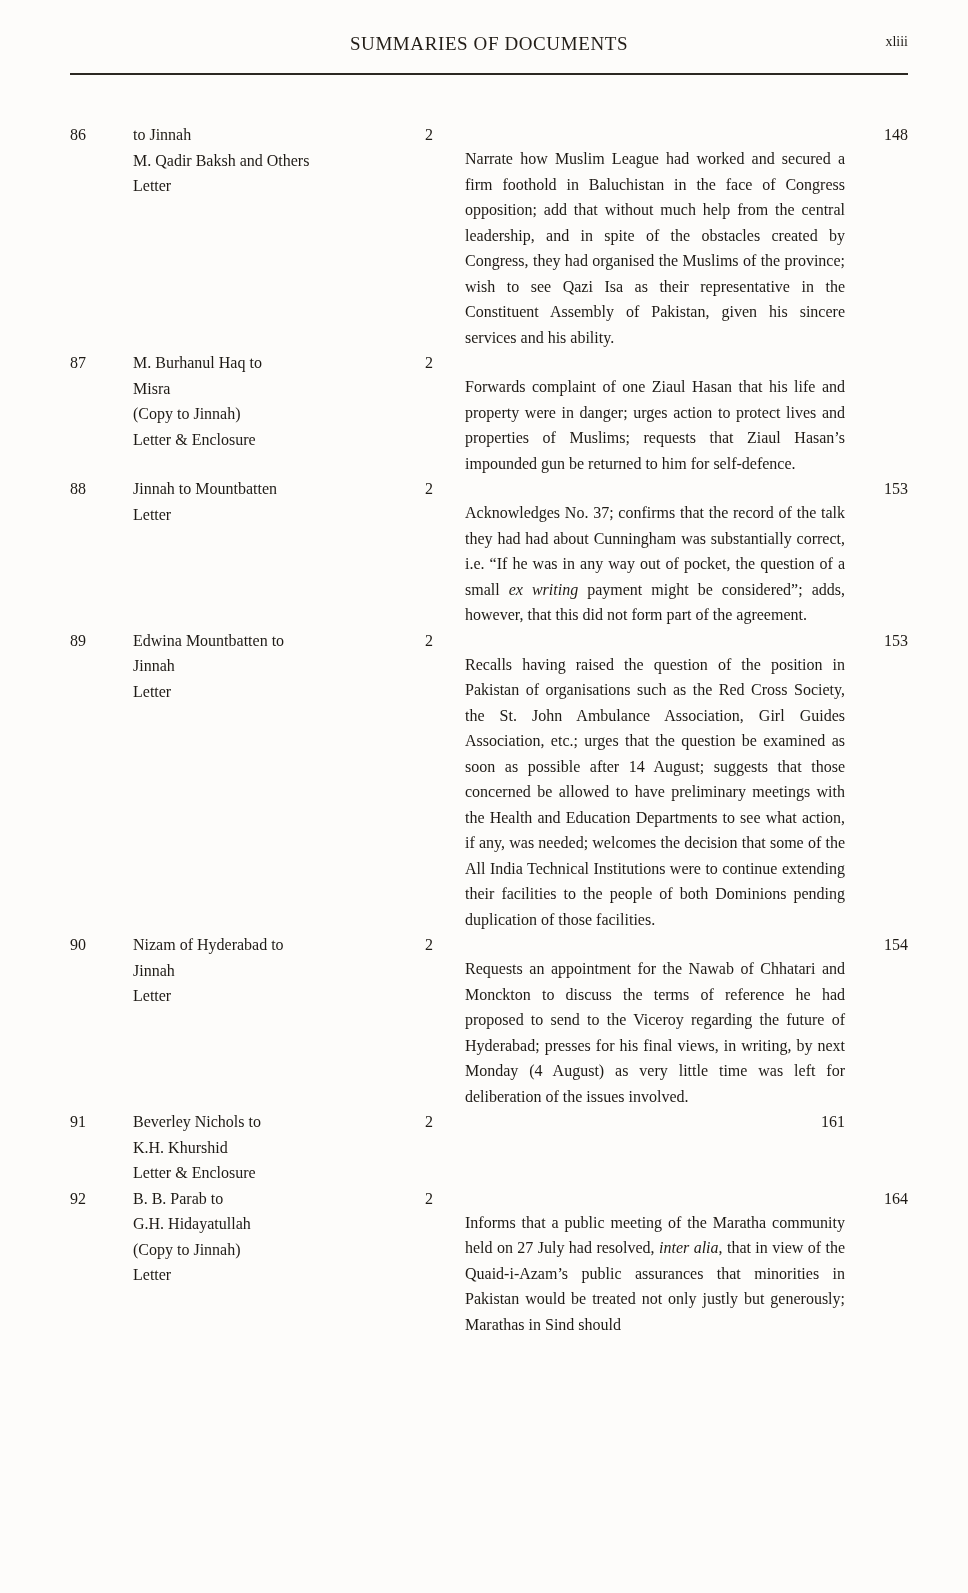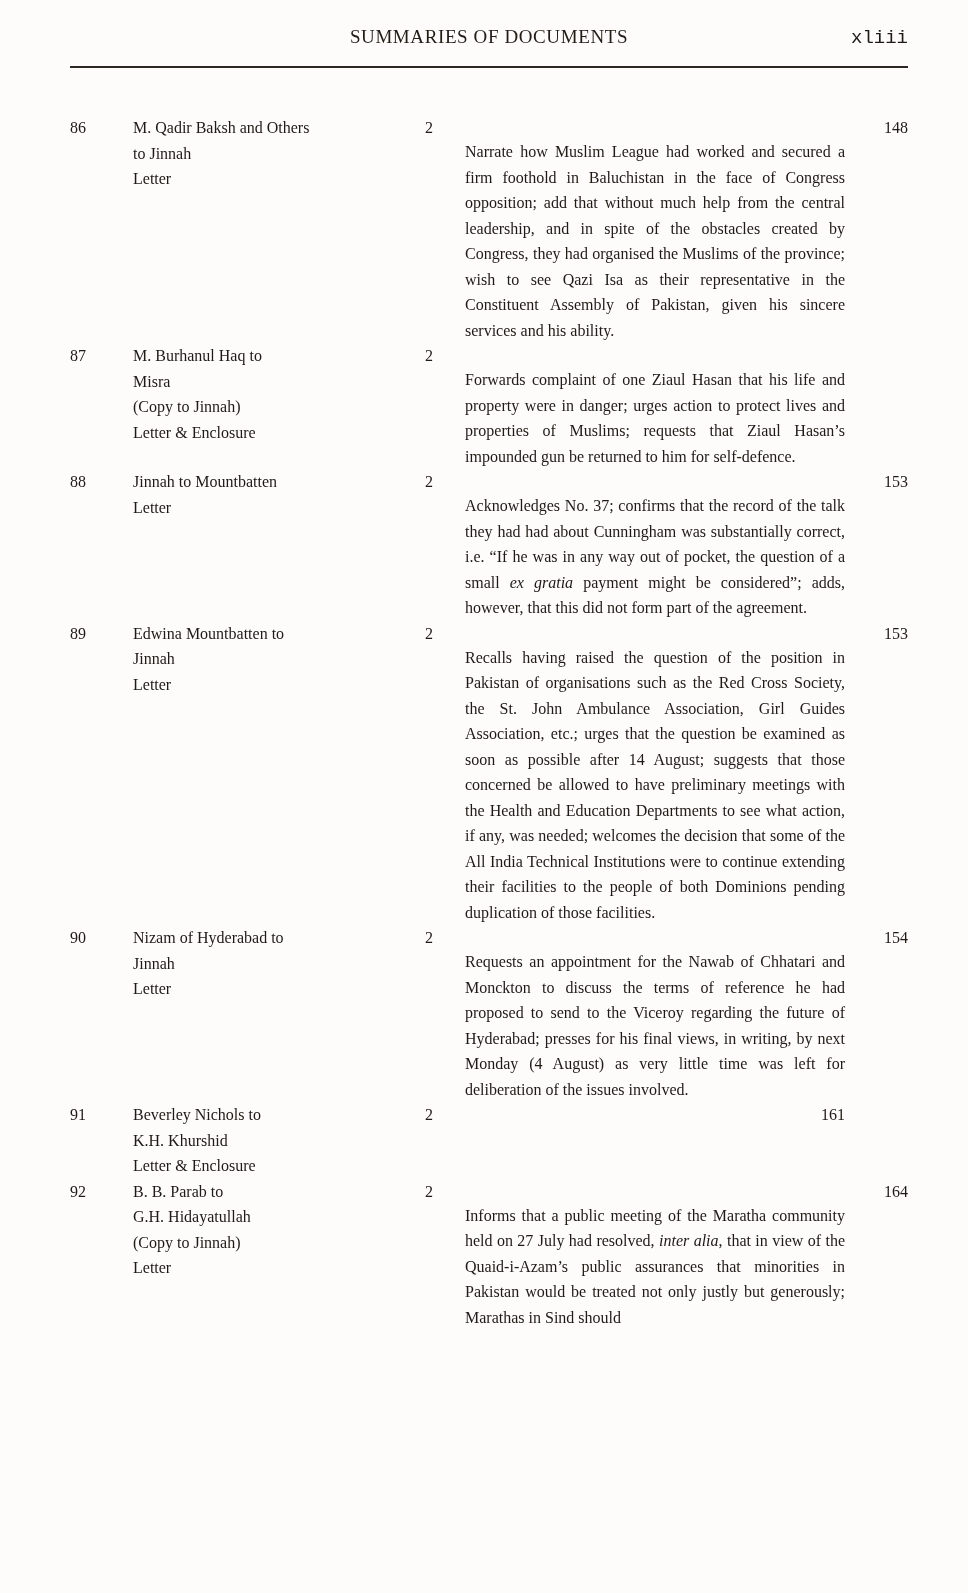--- a/index.html
+++ b/index.html
@@ -5,34 +5,33 @@
   * { margin: 0; padding: 0; box-sizing: border-box; }
   html, body { width: 968px; height: 1593px; }
   body { background: #fdfcfa; }
   .page {
     width: 968px; height: 1593px;
     background: #fdfcfa;
     color: #1e1a15;
     font-family: "Liberation Serif", "DejaVu Serif", serif;
     position: relative;
     overflow: hidden;
-    padding: 26px 60px 0 70px;
+    padding: 33px 60px 0 70px;
   }
   .page-header { position: relative; height: 27px; }
   .running-title {
     position: absolute; left: 0; right: 0;
     text-align: center;
     font-size: 19px;
     letter-spacing: 0.6px;
     color: #221d17;
   }
   .folio {
     position: absolute; right: 0; top: 1px;
-    font-size: 19px;
-    font-family: Liberation Mono, monospace;
+    font-size: 14px;
   }
   .header-rule {
     border: none;
     border-top: 2.5px solid #2c2822;
     margin-top: 13px;
   }
   .entries { margin-top: 47px; }
   .entry {
     display: grid;
     grid-template-columns: 63px 292px 40px 380px 1fr;
@@ -55,22 +54,22 @@
 <div class="page">
   <div class="page-header">
     <div class="running-title">SUMMARIES OF DOCUMENTS</div>
     <div class="folio">xliii</div>
   </div>
   <hr class="header-rule">
   <div class="entries" id="entries">
   <div class="entry">
     <div class="entry-num">86</div>
     <div class="entry-correspondents">
+          <div>to Jinnah</div>
           <div>M. Qadir Baksh and Others</div>
-          <div>to Jinnah</div>
           <div>Letter</div>
         </div>
     <div class="entry-count">2</div>
     <div class="entry-summary"><span>Narrate how Muslim League had worked and secured a firm foothold in Baluchistan in the face of Congress opposition; add that without much help from the central leadership, and in spite of the obstacles created by Congress, they had organised the Muslims of the province; wish to see Qazi Isa as their representative in the Constituent Assembly of Pakistan, given his sincere services and his ability.</span></div>
     <div class="entry-pageref">148</div>
   </div>
 
   <div class="entry">
     <div class="entry-num">87</div>
     <div class="entry-correspondents">
@@ -83,21 +82,21 @@
     <div class="entry-summary"><span>Forwards complaint of one Ziaul Hasan that his life and property were in danger; urges action to protect lives and properties of Muslims; requests that Ziaul Hasan’s impounded gun be returned to him for self-defence.</span></div>
   </div>
 
   <div class="entry">
     <div class="entry-num">88</div>
     <div class="entry-correspondents">
           <div>Jinnah to Mountbatten</div>
           <div>Letter</div>
         </div>
     <div class="entry-count">2</div>
-    <div class="entry-summary"><span>Acknowledges No. 37; confirms that the record of the talk they had had about Cunningham was substantially correct, i.e. “If he was in any way out of pocket, the question of a small </span><em>ex gratia</em><span> payment might be considered”; adds, however, that this did not form part of the agreement.</span></div>
+    <div class="entry-summary"><span>Acknowledges No. 37; confirms that the record of the talk they had had about Cunningham was substantially correct, i.e. “If he was in any way out of pocket, the question of a small </span><em>ex writing</em><span> payment might be considered”; adds, however, that this did not form part of the agreement.</span></div>
     <div class="entry-pageref">153</div>
   </div>
 
   <div class="entry">
     <div class="entry-num">89</div>
     <div class="entry-correspondents">
           <div>Edwina Mountbatten to</div>
           <div>Jinnah</div>
           <div>Letter</div>
         </div>

